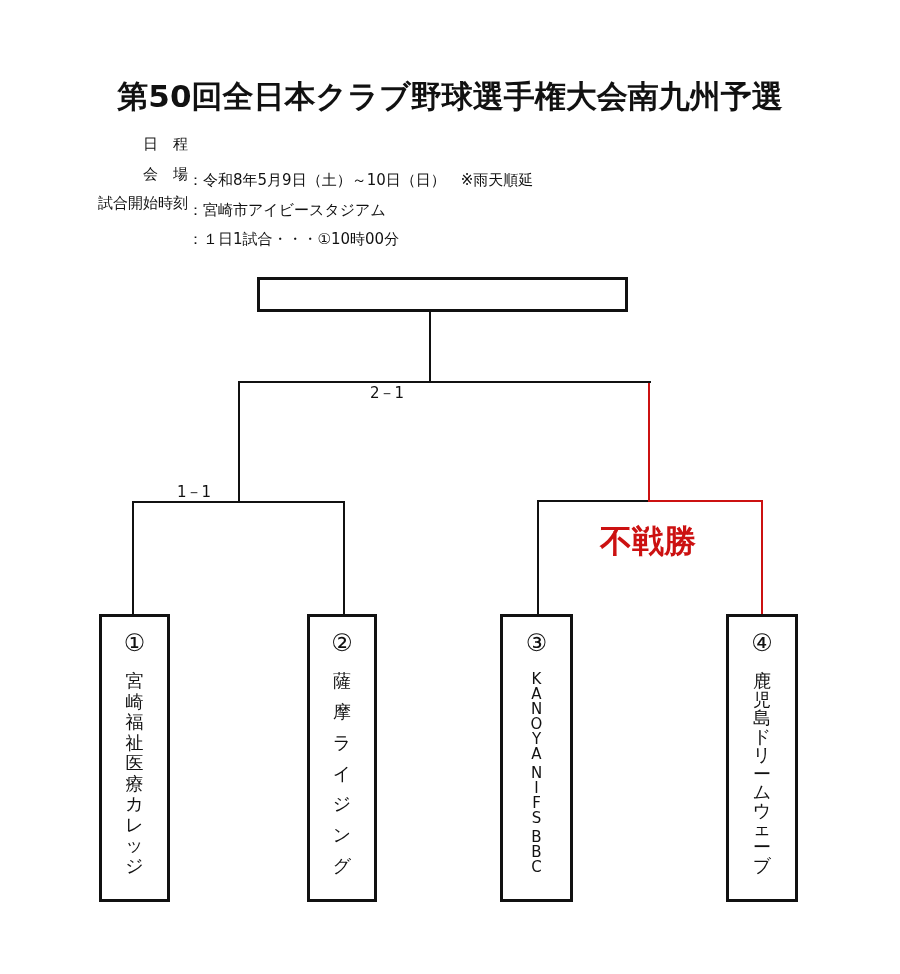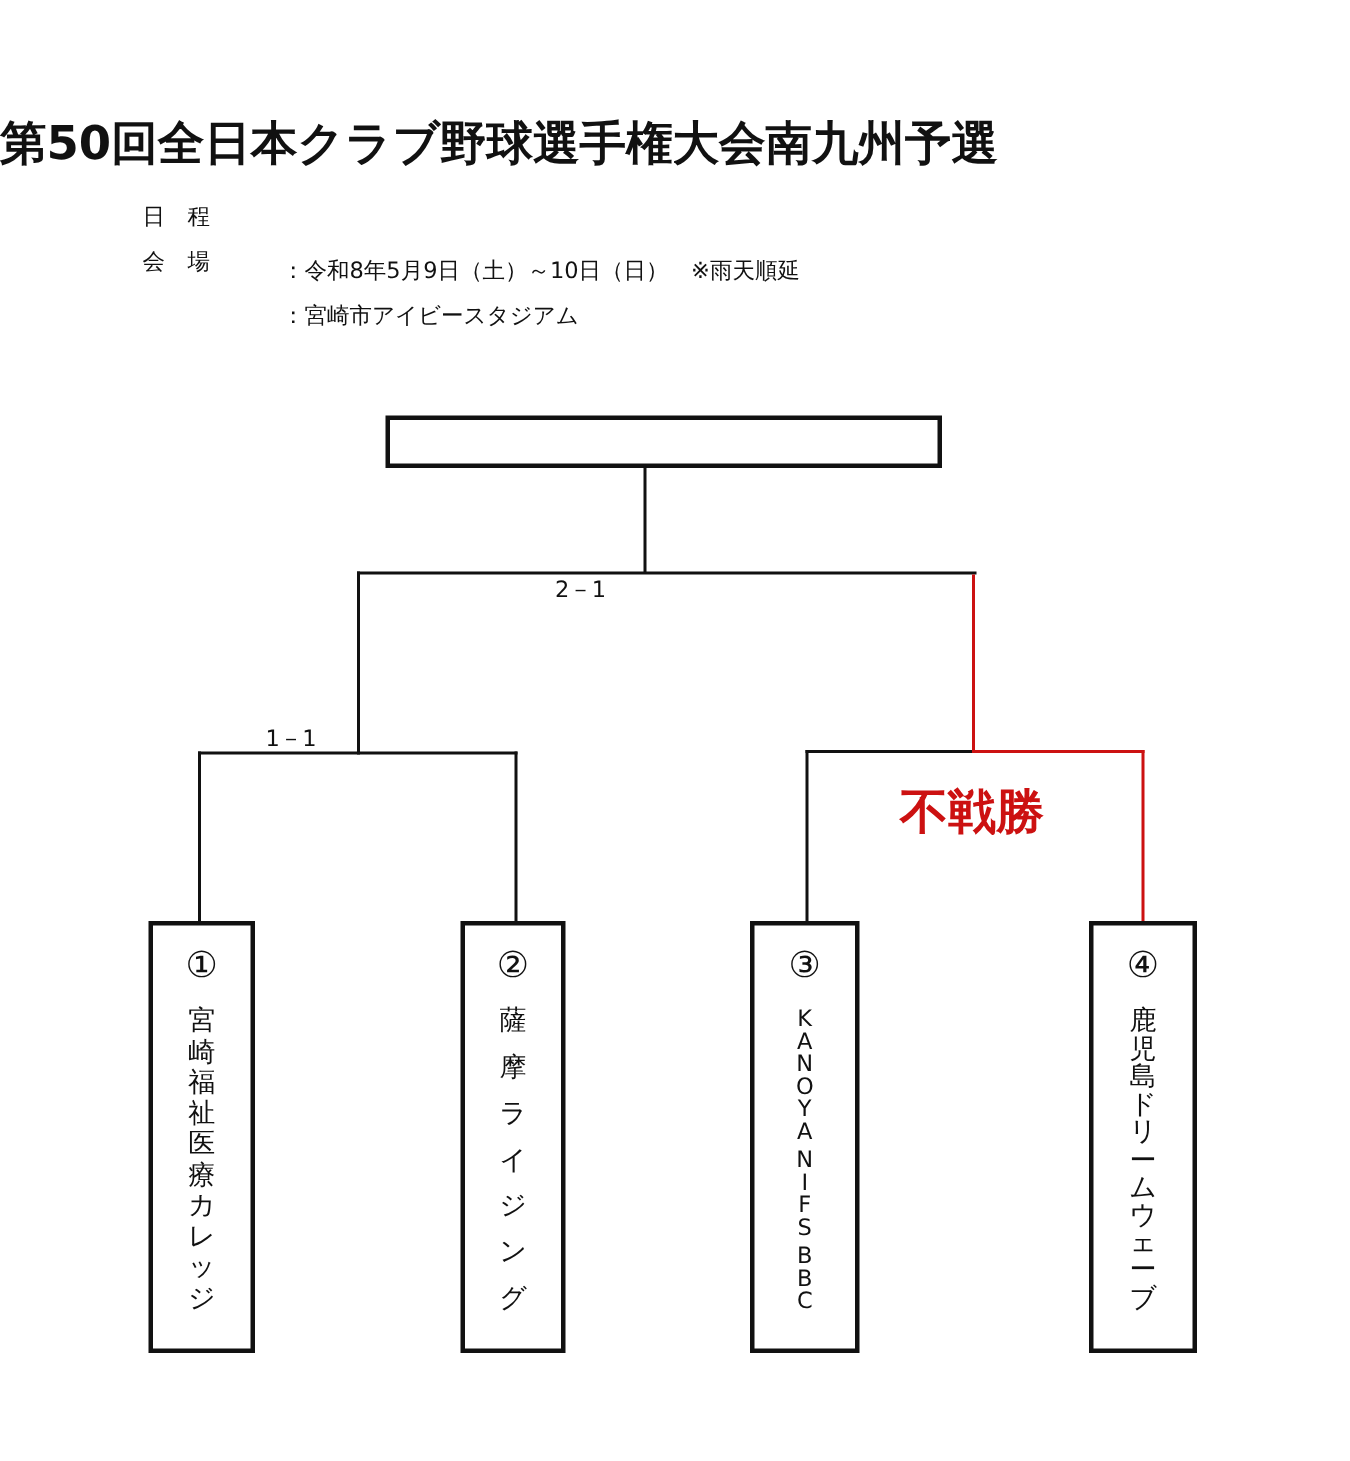--- a/index.html
+++ b/index.html
@@ -12,38 +12,38 @@
     color: #111111;
     overflow: hidden;
     --line: #111111;
     --hl: #cc1111;
   }
 
   
   .title {
     position: absolute;
     top: 78px; left: 0; width: 900px;
-    text-align: left;
+    text-align: center;
     font-size: 31px;
     font-weight: bold;
     line-height: 36px;
     white-space: nowrap;
   }
   .info-row {
     position: absolute;
     left: 95px;
     display: flex;
     font-size: 15px;
     line-height: 18px;
     white-space: pre;
   }
   .info-row.r1 { top: 135px; }
   .info-row.r2 { top: 165px; }
   .info-row.r3 { top: 194px; }
-  .info-label { width: 93px; text-align: left; }
+  .info-label { width: 93px; text-align: right; }
   .info-value { text-align: left; margin-top: 36px; }
 
   
   .line { position: absolute; background: var(--line); }
   .line.red { background: var(--hl); }
 
   
   .score {
     position: absolute;
     width: 120px;
@@ -111,20 +111,24 @@
 
   <div class="title">第50回全日本クラブ野球選手権大会南九州予選</div>
 
   <div class="info-row r1">
     <div class="info-label">日　程</div>
     <div class="info-value">：令和8年5月9日（土）～10日（日）　※雨天順延</div>
   </div>
   <div class="info-row r2">
     <div class="info-label">会　場</div>
     <div class="info-value">：宮崎市アイビースタジアム</div>
+  </div>
+  <div class="info-row r3">
+    <div class="info-label">試合開始時刻</div>
+    <div class="info-value">：１日1試合・・・①10時00分</div>
   </div>
 
   <div class="champ-box"></div>
 
   <div class="line" style="left:429px; top:311px; width:2px;  height:71px;"></div>
   <div class="line" style="left:238px; top:381px; width:413px; height:2px;"></div>
   <div class="line" style="left:238px; top:381px; width:2px;  height:122px;"></div>
   <div class="line red" style="left:648px; top:383px; width:2px; height:119px;"></div>
 
   <div class="line" style="left:132px; top:501px; width:213px; height:2px;"></div>

